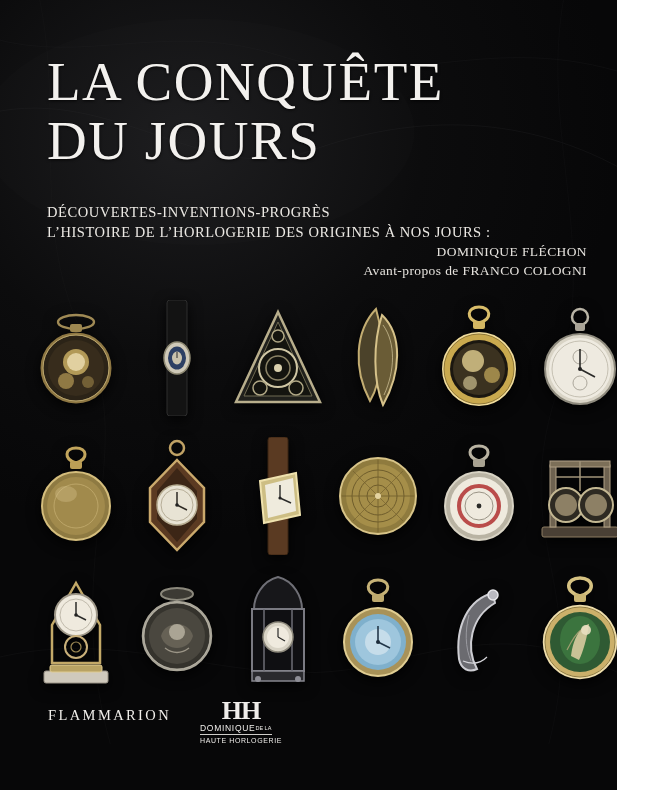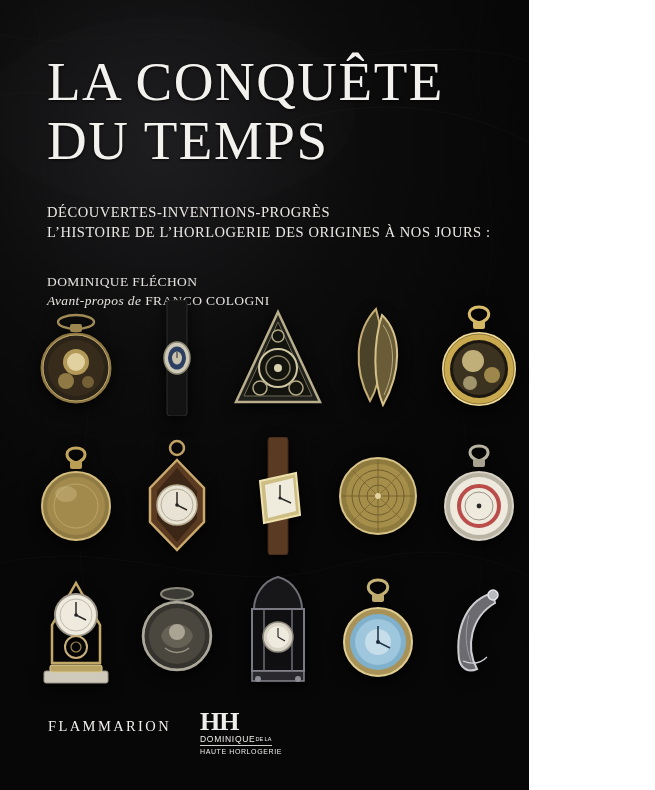--- a/index.html
+++ b/index.html
@@ -9,21 +9,21 @@
   }
   body {
     width: 655px;
     height: 790px;
     font-family: "Liberation Serif", serif;
     overflow: hidden;
   }
 
   .cover {
     position: relative;
-    width: 529px;
+    width: 617px;
     height: 790px;
     background:
       radial-gradient(ellipse 70% 50% at 30% 18%, #1c1c1e 0%, #0c0c0d 55%, #070708 100%),
       linear-gradient(180deg, #0d0d0f 0%, #0a0a0b 60%, #050506 100%);
     overflow: hidden;
   }
   
   .veins {
     position: absolute;
     inset: 0;
@@ -48,28 +48,27 @@
     text-shadow: 0 1px 3px rgba(0,0,0,.8);
   }
   .subtitle {
     margin-top: 32px;
     color: #ece9e4;
     font-size: 14.5px;
     line-height: 20px;
     letter-spacing: .55px;
   }
   .authors {
-    margin-top: 30px;
     color: #e6e3de;
     font-size: 13.5px;
     line-height: 19px;
     letter-spacing: .4px;
+    text-align: right;
   }
   .authors .foreword-label {
-    font-style: italic;
   }
 
   
   .objects {
     position: absolute;
     left: 30px;
     top: 292px;
     width: 596px;
     height: 404px;
   }
@@ -93,21 +92,21 @@
     display: flex;
     align-items: center;
     justify-content: center;
   }
   .obj svg { display: block; filter: drop-shadow(0 4px 7px rgba(0,0,0,.85)); }
 
   
   .footer {
     position: absolute;
     left: 48px;
-    bottom: 36px;
+    bottom: 47px;
     right: 40px;
     height: 44px;
   }
   .publisher {
     position: absolute;
     left: 0;
     top: 8px;
     color: #f0eeea;
     font-size: 14.5px;
     letter-spacing: 2.4px;
@@ -117,20 +116,21 @@
     left: 152px;
     top: 0;
     color: #efedea;
   }
   .hh-mark {
     font-size: 26px;
     line-height: 24px;
     letter-spacing: -1px;
     font-weight: bold;
     font-family: "Liberation Serif", serif;
+    text-align: center;
   }
   .hh-line1 {
     font-size: 8.5px;
     letter-spacing: .7px;
     line-height: 10px;
     font-family: "Liberation Sans", sans-serif;
   }
   .hh-line1 .small {
     font-size: 5.5px;
     letter-spacing: 0;
@@ -159,21 +159,21 @@
     <path d="M-10 40 C 90 70, 180 20, 300 60 S 520 30, 670 80" stroke="#242426" stroke-width="1" fill="none" opacity=".5"></path>
     <path d="M-10 700 C 140 660, 260 740, 400 705 S 580 680, 670 720" stroke="#242426" stroke-width="1" fill="none" opacity=".5"></path>
     <path d="M40 -10 C 70 120, 30 240, 90 360 S 60 600, 120 800" stroke="#202022" stroke-width="1" fill="none" opacity=".45"></path>
     <path d="M600 -10 C 570 140, 640 260, 590 420 S 630 620, 580 800" stroke="#202022" stroke-width="1" fill="none" opacity=".4"></path>
     <ellipse cx="210" cy="140" rx="230" ry="120" fill="#ffffff" opacity=".018"></ellipse>
   </svg>
 
   <div class="title-block">
     <h1 class="book-title">
       <span>LA CONQUÊTE</span><br>
-      <span>DU TEMPS</span>
+      <span>DU JOURS</span>
     </h1>
 
     <div class="subtitle">
       <div>DÉCOUVERTES-INVENTIONS-PROGRÈS</div>
       <div>L’HISTOIRE DE L’HORLOGERIE DES ORIGINES À NOS JOURS :</div>
     </div>
 
     <div class="authors">
       <div>DOMINIQUE FLÉCHON</div>
       <div>

